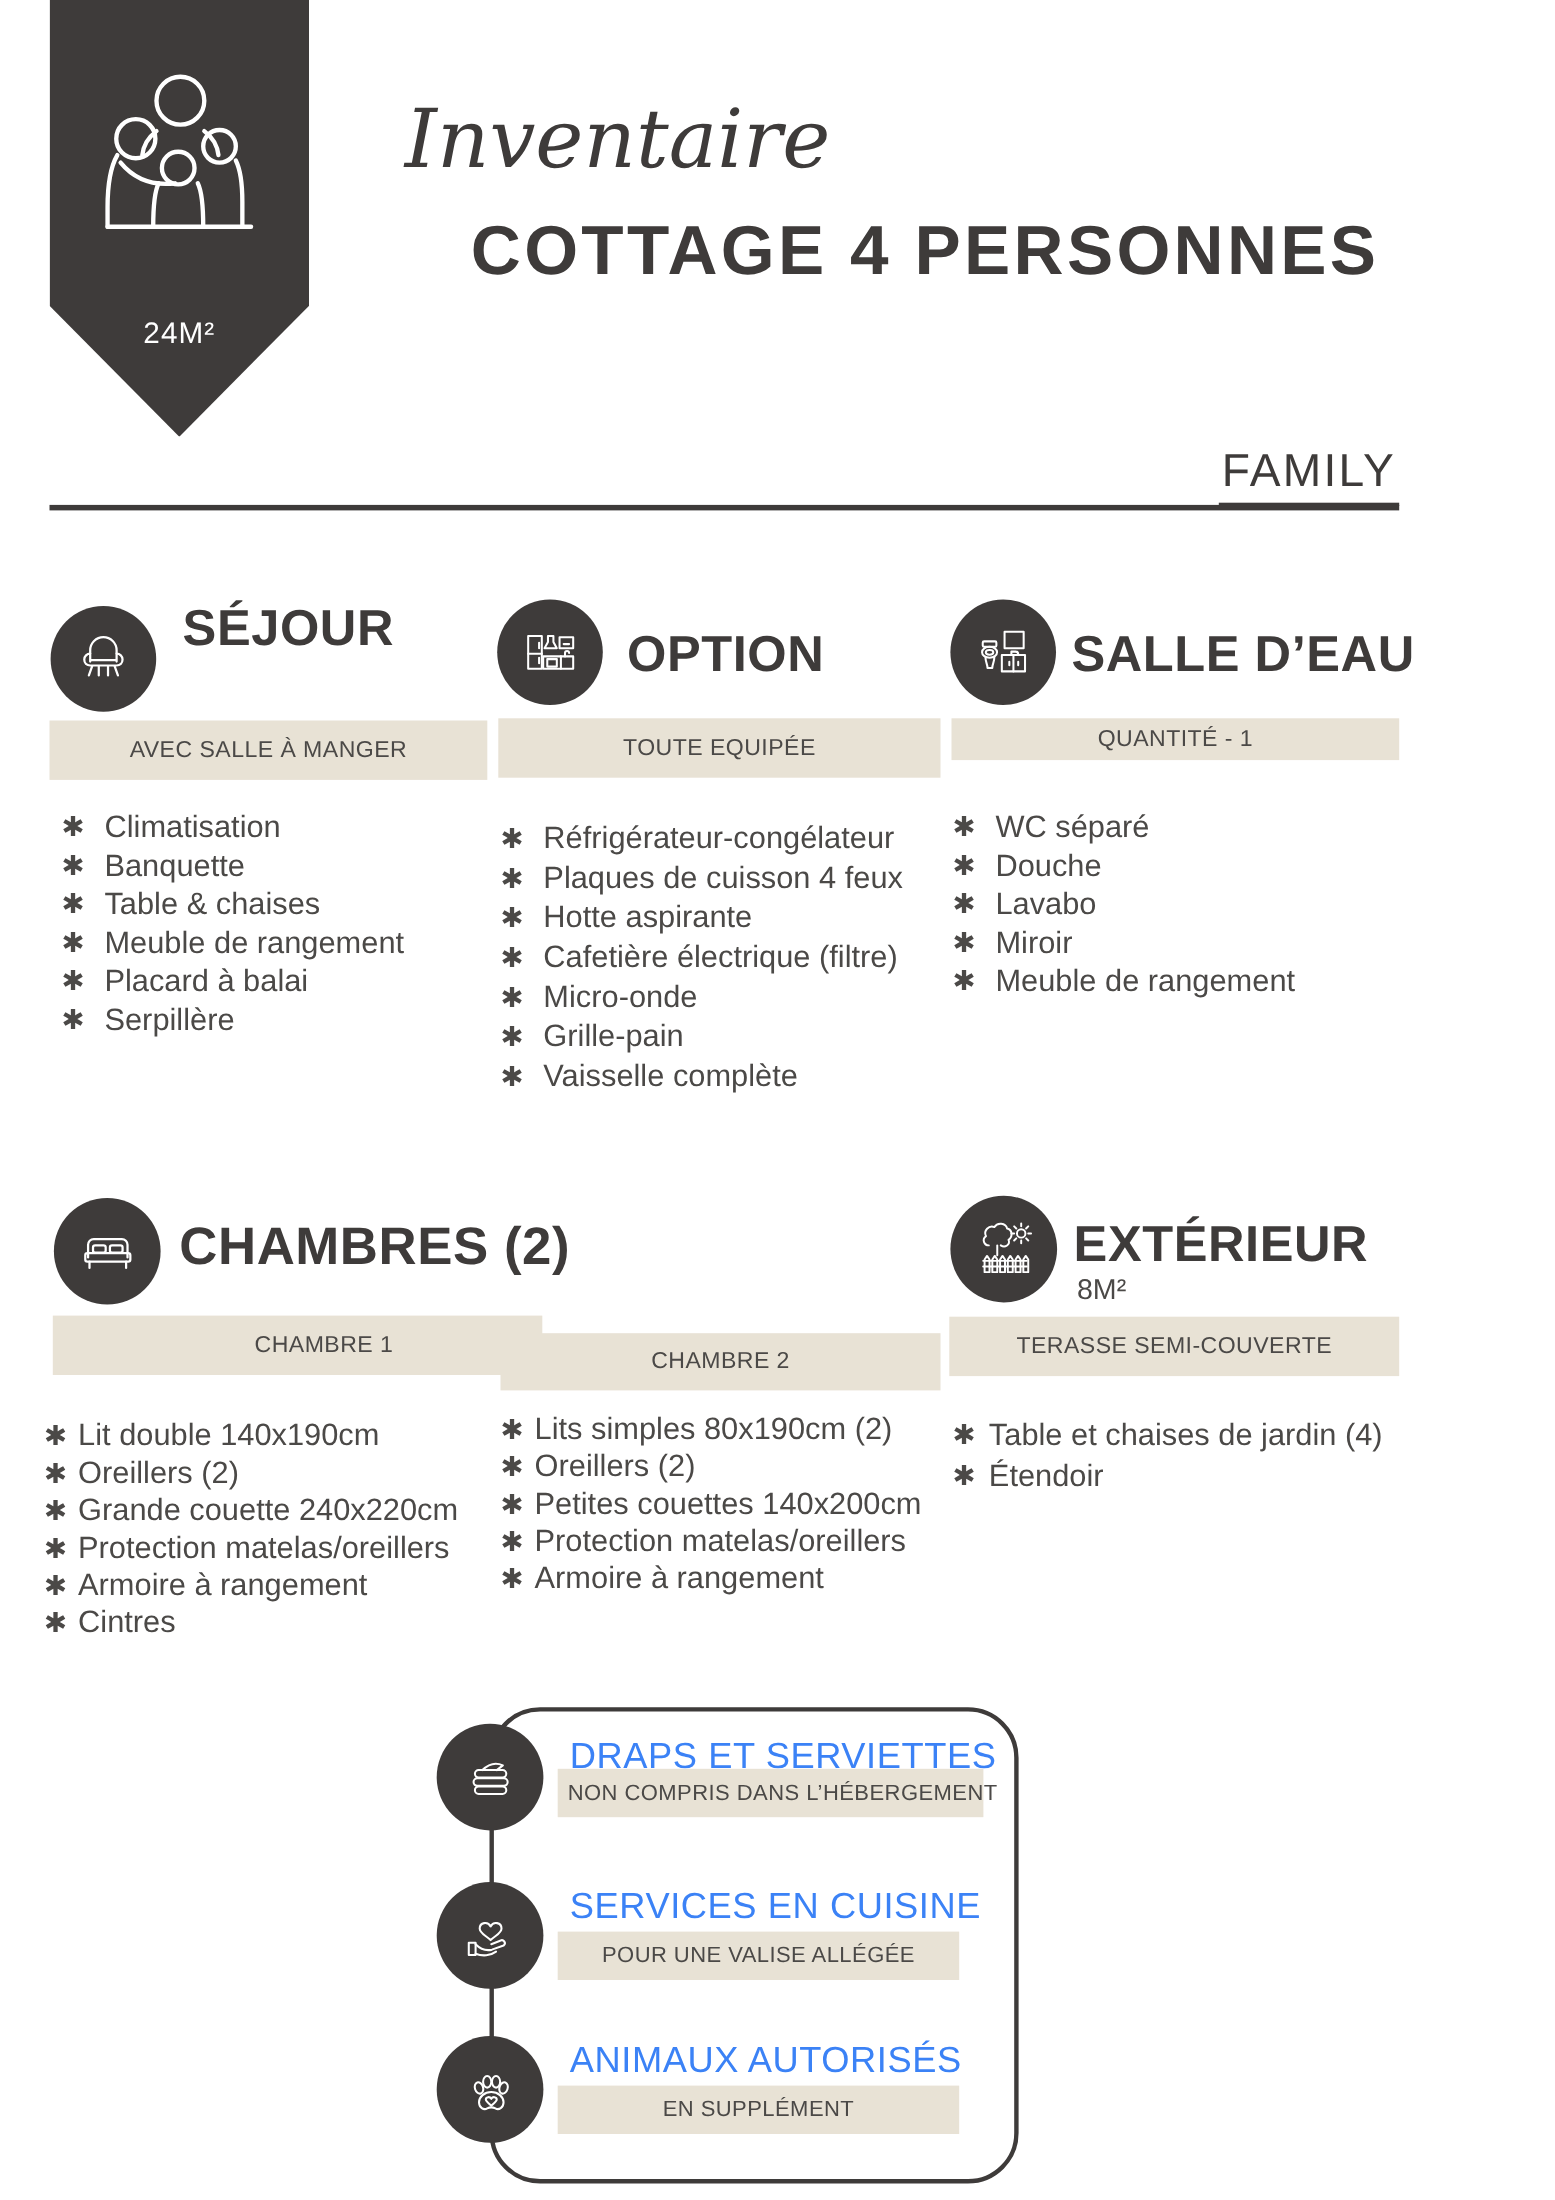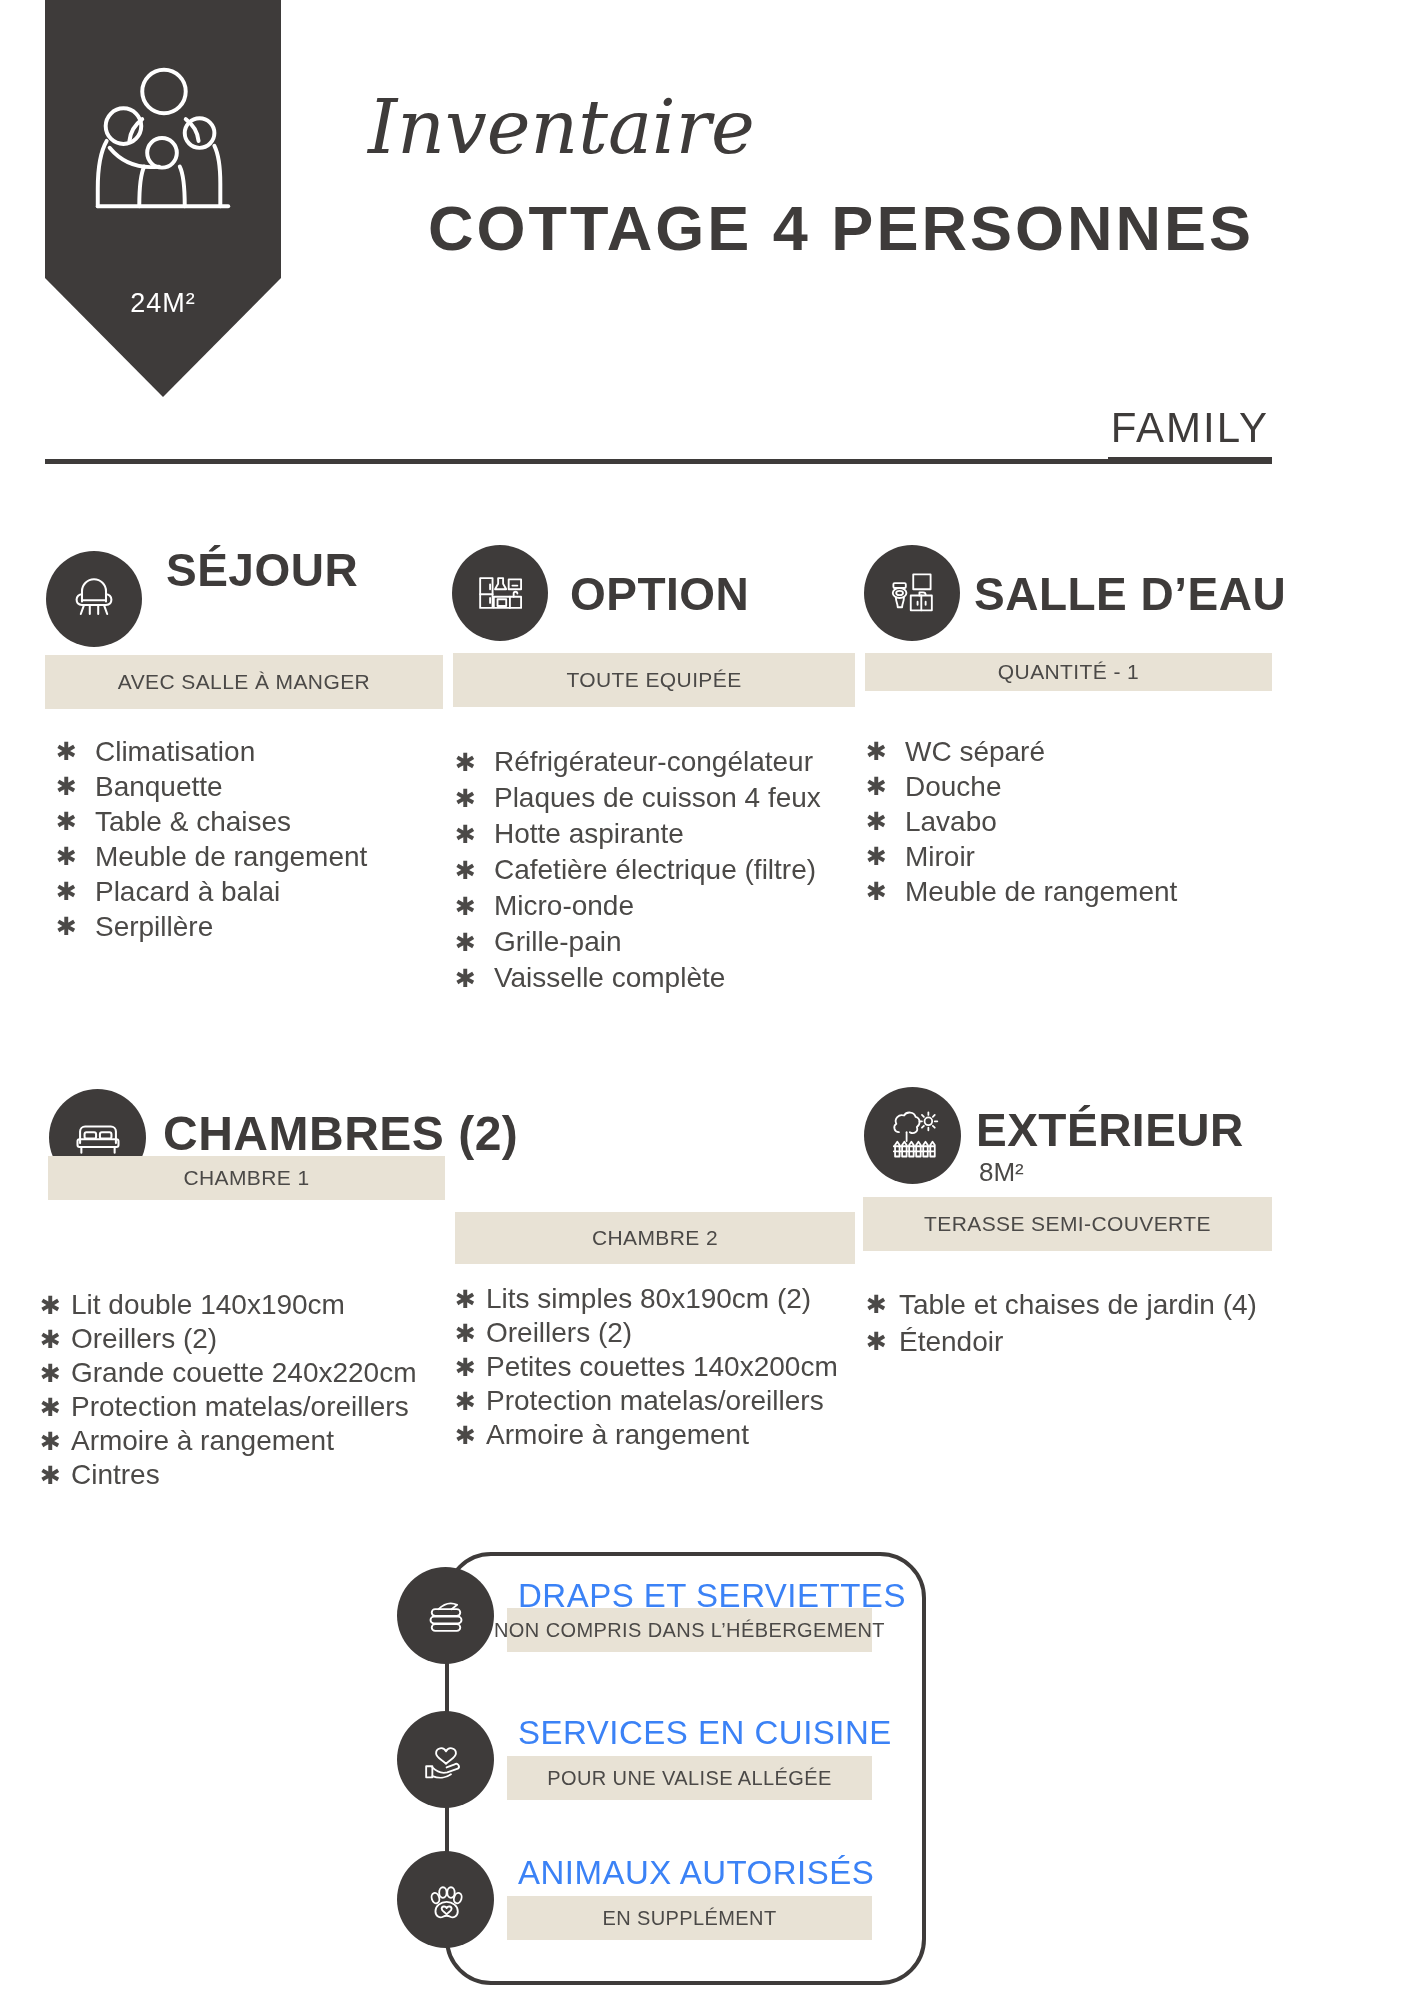--- a/index.html
+++ b/index.html
@@ -231,21 +231,21 @@
       <g fill="none" stroke="#ffffff" stroke-width="3.2" stroke-linecap="round" stroke-linejoin="round">
         <path d="M22 58 v-18 a8 8 0 0 1 8 -8 h40 a8 8 0 0 1 8 8 v18"></path>
         <rect x="29" y="41" width="18" height="10" rx="3"></rect>
         <rect x="53" y="41" width="18" height="10" rx="3"></rect>
         <rect x="18" y="52" width="64" height="12" rx="3"></rect>
         <path d="M24 64 v9 M76 64 v9"></path>
       </g>
     </svg>
   </div>
   <div class="abs sec-title big" style="left:163px;top:1106px;">CHAMBRES (2)</div>
-  <div class="abs banner" style="left:48px;top:1156px;width:397px;height:44px;">CHAMBRE 1</div>
+  <div class="abs banner" style="left:48px;top:1196px;width:397px;height:54px;padding-left:48px;">CHAMBRE 1</div>
   <div class="abs banner" style="left:455px;top:1212px;width:400px;height:52px;">CHAMBRE 2</div>
   <ul class="abs items h34 g10" style="left:40px;top:1288px;">
       <li>
         <span class="blt">✱</span>
         <span>Lit double 140x190cm</span>
       </li>
       <li>
         <span class="blt">✱</span>
         <span>Oreillers (2)</span>
       </li>
@@ -326,21 +326,21 @@
     <svg width="62" height="62" viewBox="0 0 100 100">
       <g fill="none" stroke="#ffffff" stroke-width="3" stroke-linecap="round" stroke-linejoin="round">
         <path d="M38 39 q14 -14 30 -7 l-9 7"></path>
         <rect x="27" y="39" width="46" height="11" rx="5.5"></rect>
         <rect x="25" y="51" width="50" height="11" rx="5.5"></rect>
         <rect x="27" y="63" width="46" height="11" rx="5.5"></rect>
       </g>
     </svg>
   </div>
   <div class="abs foot-title" style="left:518px;top:1577px;">DRAPS ET SERVIETTES</div>
-  <div class="abs banner foot-banner" style="left:507px;top:1608px;width:365px;">NON COMPRIS DANS L’HÉBERGEMENT</div>
+  <div class="abs banner foot-banner" style="left:507px;top:1608px;width:365px;padding-left:22px;">NON COMPRIS DANS L’HÉBERGEMENT</div>
 
   <div class="abs circle c97" style="left:397px;top:1711px;">
     <svg width="62" height="62" viewBox="0 0 100 100">
       <g fill="none" stroke="#ffffff" stroke-width="3" stroke-linecap="round" stroke-linejoin="round">
         <path d="M50 36 c-4 -8 -16 -6 -16 3 c0 7 9 10 16 17 c7 -7 16 -10 16 -17 c0 -9 -12 -11 -16 -3 z"></path>
         <rect x="18" y="60" width="10" height="18"></rect>
         <path d="M28 62 c8 8 16 10 24 8 l17 -6 a4 4 0 0 0 -5 -7 l-13 5"></path>
         <path d="M28 76 c10 4 22 3 30 -3"></path>
       </g>
     </svg>

